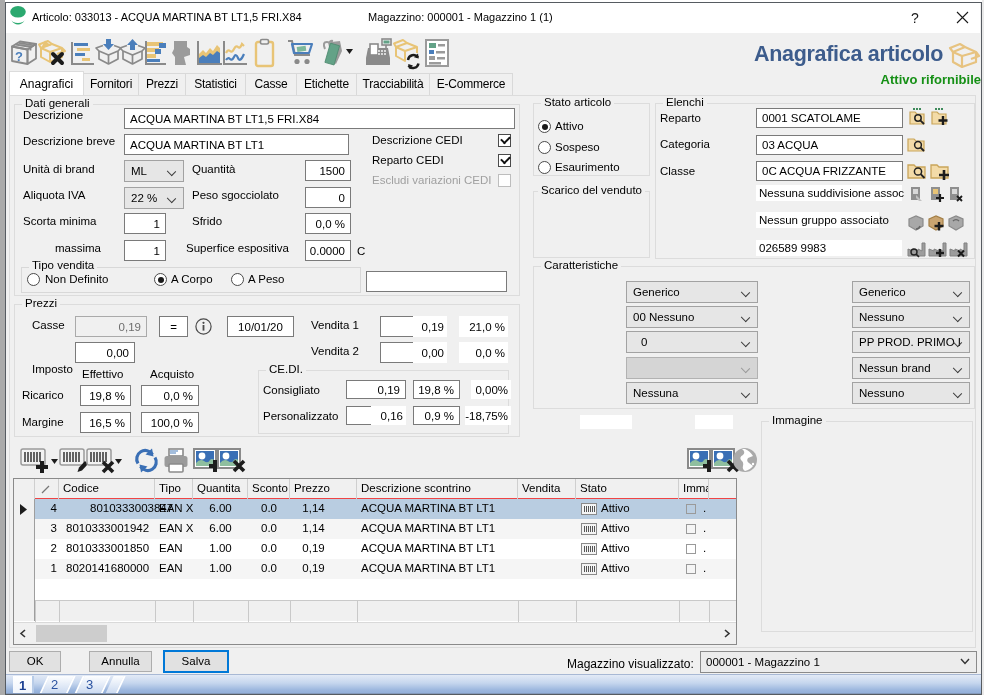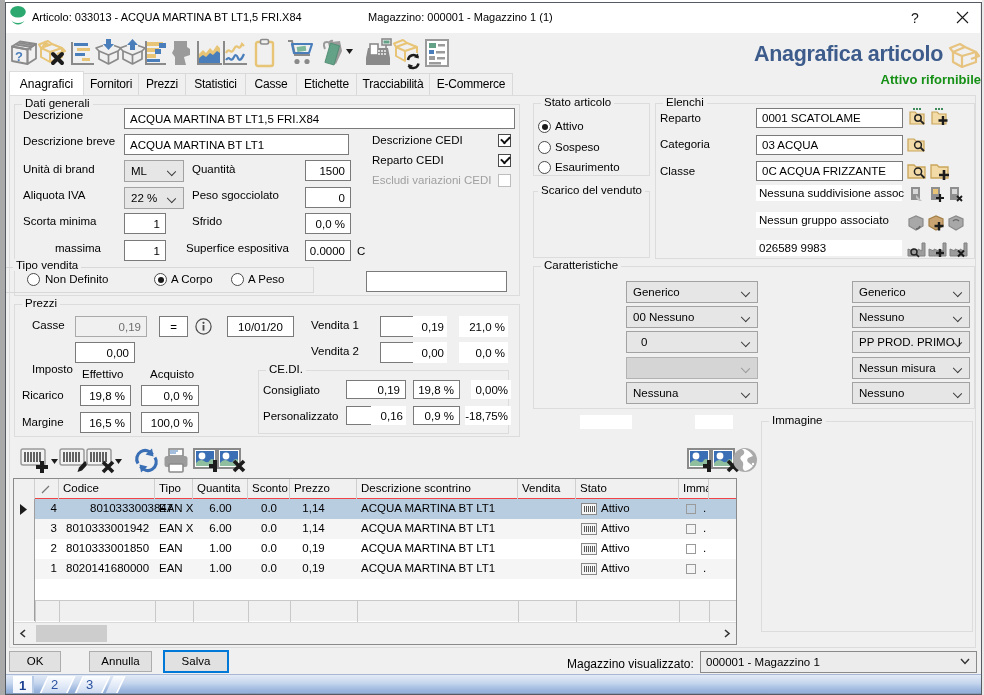--- a/index.html
+++ b/index.html
@@ -253,21 +253,21 @@
 <div class="inp r" style="left:119px;top:211px;width:42px;height:21px;">1</div>
 <span class="lbl" style="left:187px;top:213px;">Sfrido</span>
 <div class="inp r" style="left:300px;top:211px;width:46px;height:21px;">0,0 %</div>
 
 <span class="lbl" style="left:50px;top:240px;">massima</span>
 <div class="inp r" style="left:119px;top:238px;width:42px;height:21px;">1</div>
 <span class="lbl" style="left:181px;top:240px;">Superfice espositiva</span>
 <div class="inp r" style="left:300px;top:238px;width:46px;height:21px;">0.0000</div>
 <span class="lbl" style="left:352px;top:243px;">C</span>
 
-<div class="grp" style="left:0;top:265px;width:309px;height:26px;border-color:#d8d8d8;">
+<div class="grp" style="left:16px;top:265px;width:340px;height:26px;border-color:#d8d8d8;">
       <span style="top:-9px;">Tipo vendita</span>
     </div>
 <div class="rad" style="left:22px;top:271px;"></div>
 <span class="lbl" style="left:40px;top:271px;">Non Definito</span>
 <div class="rad on" style="left:149px;top:271px;"></div>
 <span class="lbl" style="left:166px;top:271px;">A Corpo</span>
 <div class="rad" style="left:226px;top:271px;"></div>
 <span class="lbl" style="left:243px;top:271px;">A Peso</span>
 <div class="inp" style="left:361px;top:269px;width:141px;height:21px;"></div>
 
@@ -423,21 +423,21 @@
 <div class="cmb" style="left:621px;top:279px;width:132px;height:22px;">Generico</div>
 <div class="cmb" style="left:621px;top:304px;width:132px;height:22px;">00 Nessuno</div>
 <div class="cmb" style="left:621px;top:329px;width:132px;height:22px;">
       <span style="padding-left:8px;">0</span>
     </div>
 <div class="cmb dis" style="left:621px;top:355px;width:132px;height:22px;"></div>
 <div class="cmb" style="left:621px;top:380px;width:132px;height:22px;">Nessuna</div>
 <div class="cmb" style="left:847px;top:279px;width:118px;height:22px;">Generico</div>
 <div class="cmb" style="left:847px;top:304px;width:118px;height:22px;">Nessuno</div>
 <div class="cmb" style="left:847px;top:329px;width:118px;height:22px;padding-right:2px;">PP PROD. PRIMO I</div>
-<div class="cmb" style="left:847px;top:355px;width:118px;height:22px;">Nessun misura</div>
+<div class="cmb" style="left:847px;top:355px;width:118px;height:22px;">Nessun brand</div>
 <div class="cmb" style="left:847px;top:380px;width:118px;height:22px;">Nessuno</div>
 
 <div class="abs" style="left:575px;top:413px;width:52px;height:14px;background:#fff;"></div>
 <div class="abs" style="left:690px;top:413px;width:38px;height:14px;background:#fff;"></div>
 
 <div class="grp" style="left:756px;top:419px;width:212px;height:211px;">
       <span>Immagine</span>
     </div>
 
 <div id="gtoolbar" class="abs" style="left:0;top:0;">

